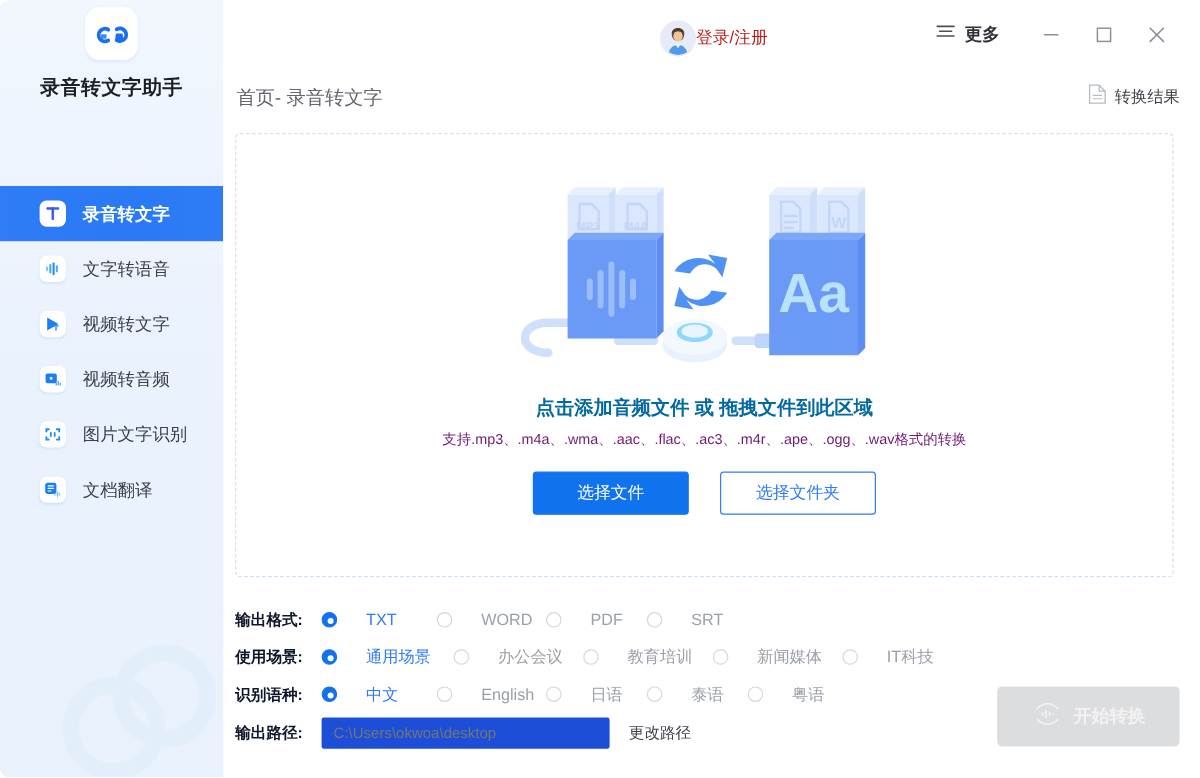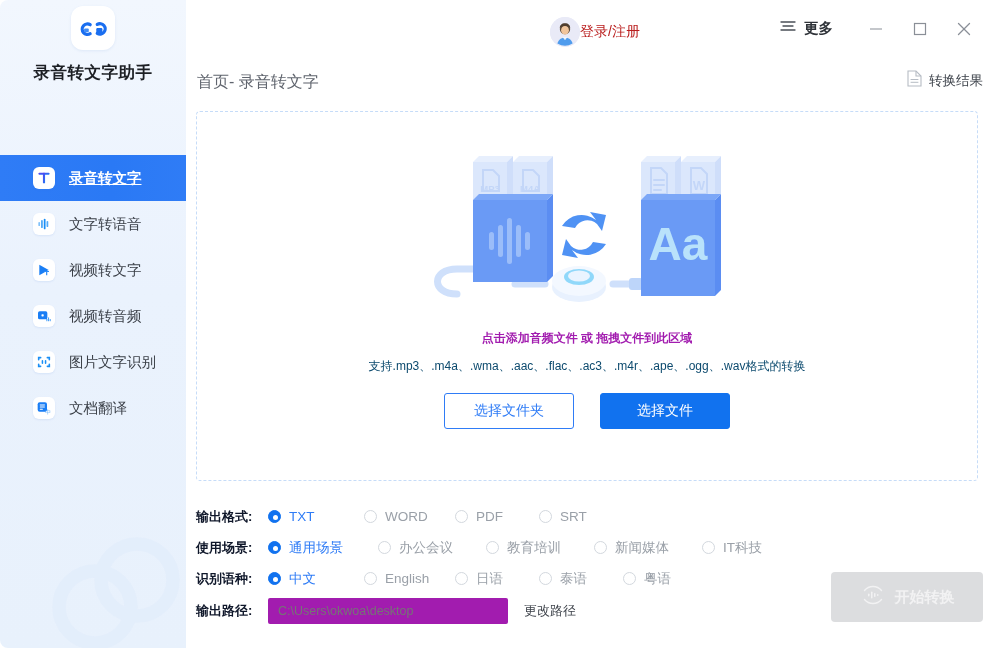--- a/index.html
+++ b/index.html
@@ -61,21 +61,21 @@
     display: flex; align-items: center; justify-content: center;
     box-shadow: 0 1px 2px rgba(70,120,210,.12);
   }
   .nav-item .nav-label {
     margin-left: 14px;
     font-size: 14.5px; color: #3a3f47; white-space: nowrap;
   }
   .nav-item.active {
     background: linear-gradient(90deg, #2f7cf6 0%, #2a79f5 60%, #2f7cf6 100%);
   }
-  .nav-item.active .nav-label { color: #ffffff; font-weight: bold; text-decoration: underline; }
+  .nav-item.active .nav-label { color: #ffffff; font-weight: bold; }
 
   
   #header {
     position: absolute; left: 186px; top: 0;
     width: 814px; height: 64px;
     background: #ffffff;
     display: flex; align-items: center; justify-content: flex-end;
   }
   #header-blob {
     position: absolute; left: 478px; top: 2px;
@@ -130,25 +130,25 @@
   #dropzone {
     position: absolute; left: 196px; top: 111px;
     width: 782px; height: 370px;
     border: 1px dashed #c6dcf8;
     border-radius: 4px;
     background: #ffffff;
   }
   #illus { position: absolute; left: 50%; top: 22px; transform: translateX(-50%); }
   #drop-title {
     position: absolute; top: 218px; left: 0; width: 100%;
-    text-align: center; font-size: 12px; font-weight: bold; color: #a21caf;
+    text-align: center; font-size: 16px; font-weight: bold; color: #0369a1;
   }
   #drop-sub {
     position: absolute; top: 246px; left: 0; width: 100%;
-    text-align: center; font-size: 12px; color: #0c4a6e;
+    text-align: center; font-size: 12px; color: #701a75;
   }
   #drop-btns {
     position: absolute; top: 281px; left: 0; width: 100%;
     display: flex; justify-content: center; gap: 26px;
   }
   .btn {
     width: 130px; height: 36px;
     display: flex; align-items: center; justify-content: center;
     font-size: 14px; border-radius: 3px; cursor: pointer;
   }
@@ -173,32 +173,32 @@
   .radio .dot {
     width: 13px; height: 13px; border-radius: 50%;
     border: 1px solid #d3d8de; background: #ffffff;
     flex: 0 0 13px; position: relative;
   }
   .radio.on .dot { border-color: #1172ef; background: #1172ef; }
   .radio.on .dot::after {
     content: ""; position: absolute; left: 4px; top: 4px;
     width: 5px; height: 5px; border-radius: 50%; background: #ffffff;
   }
-  .radio .rtxt { margin-left: 8px; white-space: nowrap; }
+  .radio .rtxt { margin-left: 24px; white-space: nowrap; }
   .radio.on .rtxt { color: #2f7cf6; }
 
   
   #pathrow {
     position: absolute; left: 196px; top: 598px;
     display: flex; align-items: center;
   }
   #pathrow .opt-label { width: 72px; flex: 0 0 72px; }
   #path-input {
     width: 240px; height: 26px;
-    background: #a21caf; border: none; border-radius: 2px;
+    background: #1d4ed8; border: none; border-radius: 2px;
     padding: 0 10px;
     font-size: 12.5px; color: #b5bac1;
     font-family: "Liberation Sans", sans-serif;
   }
   #path-change {
     margin-left: 16px; font-size: 13px; color: #3d424a; cursor: pointer;
   }
 
   
   #start-btn {
@@ -481,22 +481,22 @@
       <path d="M224 66 h74 v96 h-74 z" fill="#6a9af5"></path>
       <path d="M298 66 l6 -6 v96 l-6 6 z" fill="#5b8df2"></path>
       <path d="M224 66 l6 -6 h74 l-6 6 z" fill="#7ca7f7"></path>
       <text x="261" y="126" font-size="46" font-family="Liberation Sans, sans-serif" fill="#b9e2fb" text-anchor="middle" font-weight="bold">Aa</text>
     </svg>
 
     <div id="drop-title">点击添加音频文件 或 拖拽文件到此区域</div>
     <div id="drop-sub">支持.mp3、.m4a、.wma、.aac、.flac、.ac3、.m4r、.ape、.ogg、.wav格式的转换</div>
 
     <div id="drop-btns">
+      <div class="btn btn-primary">选择文件</div>
       <div class="btn btn-outline">选择文件夹</div>
-      <div class="btn btn-primary">选择文件</div>
     </div>
   </div>
 
   <div id="options">
 
     <div class="opt-row">
       <span class="opt-label">输出格式:</span>
       <span class="radio on" style="width:96px">
         <span class="dot"></span>
         <span class="rtxt">TXT</span>

